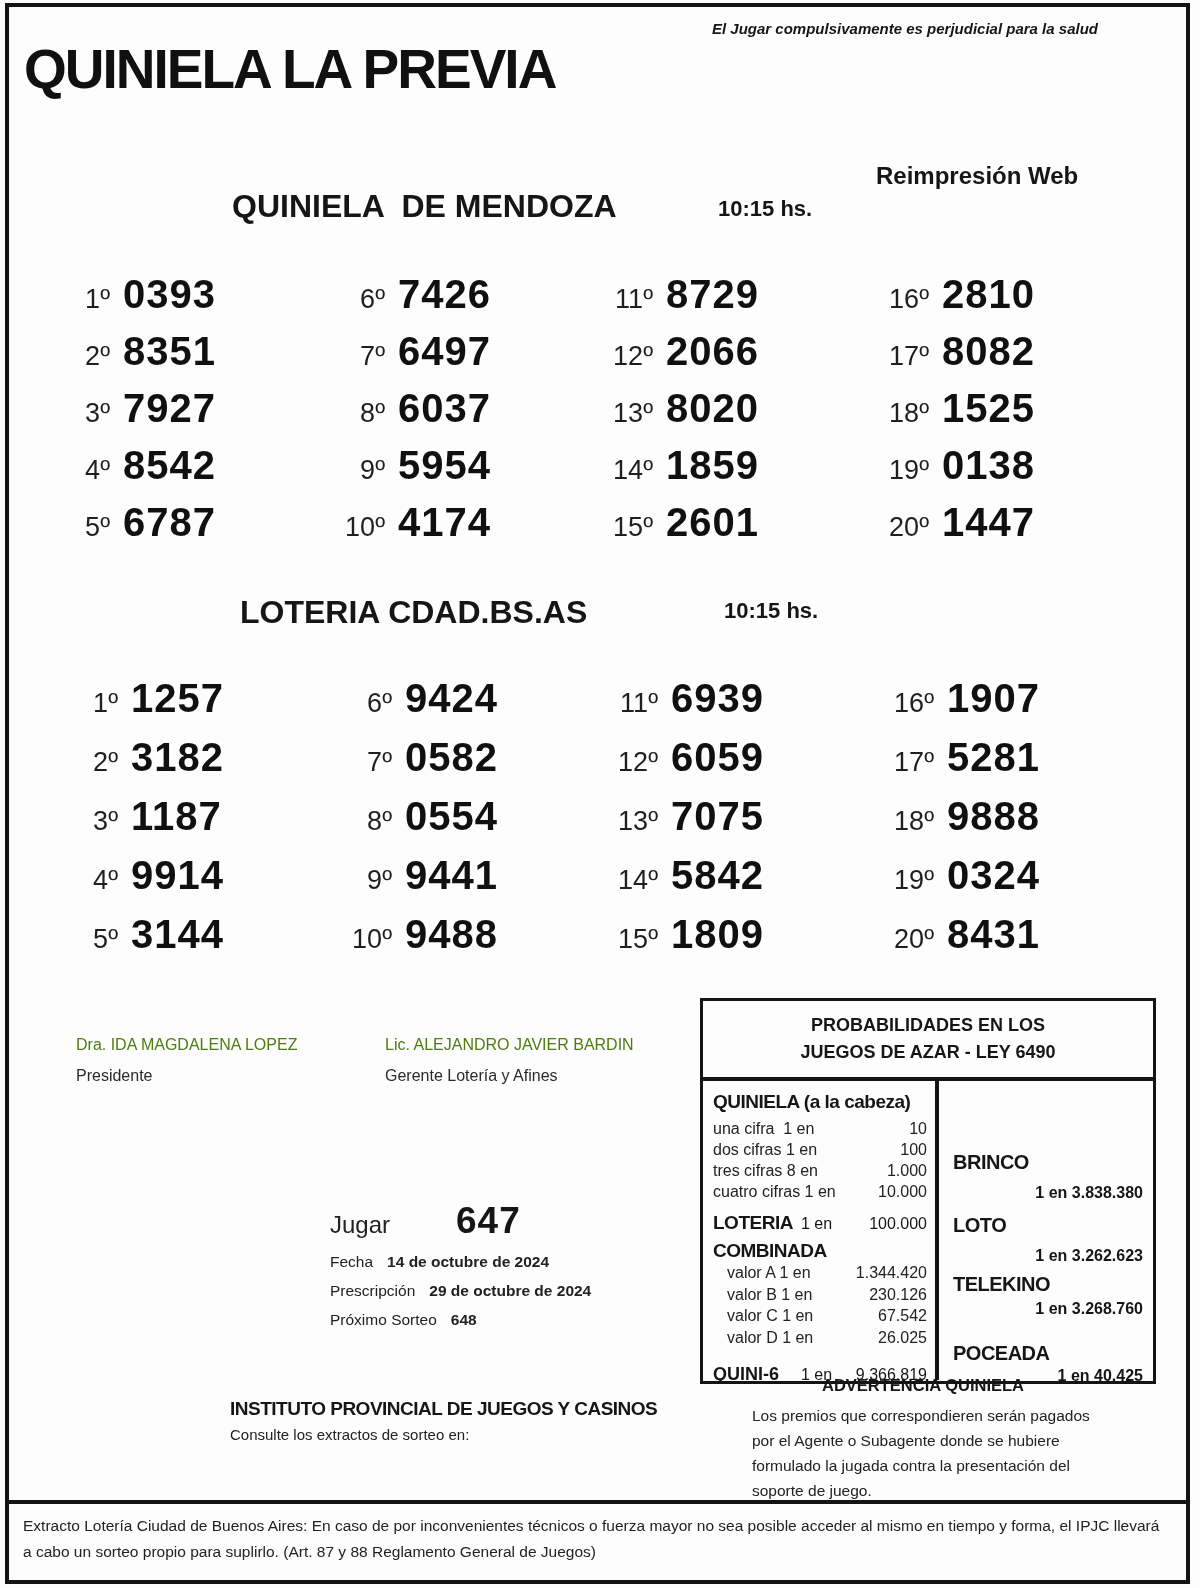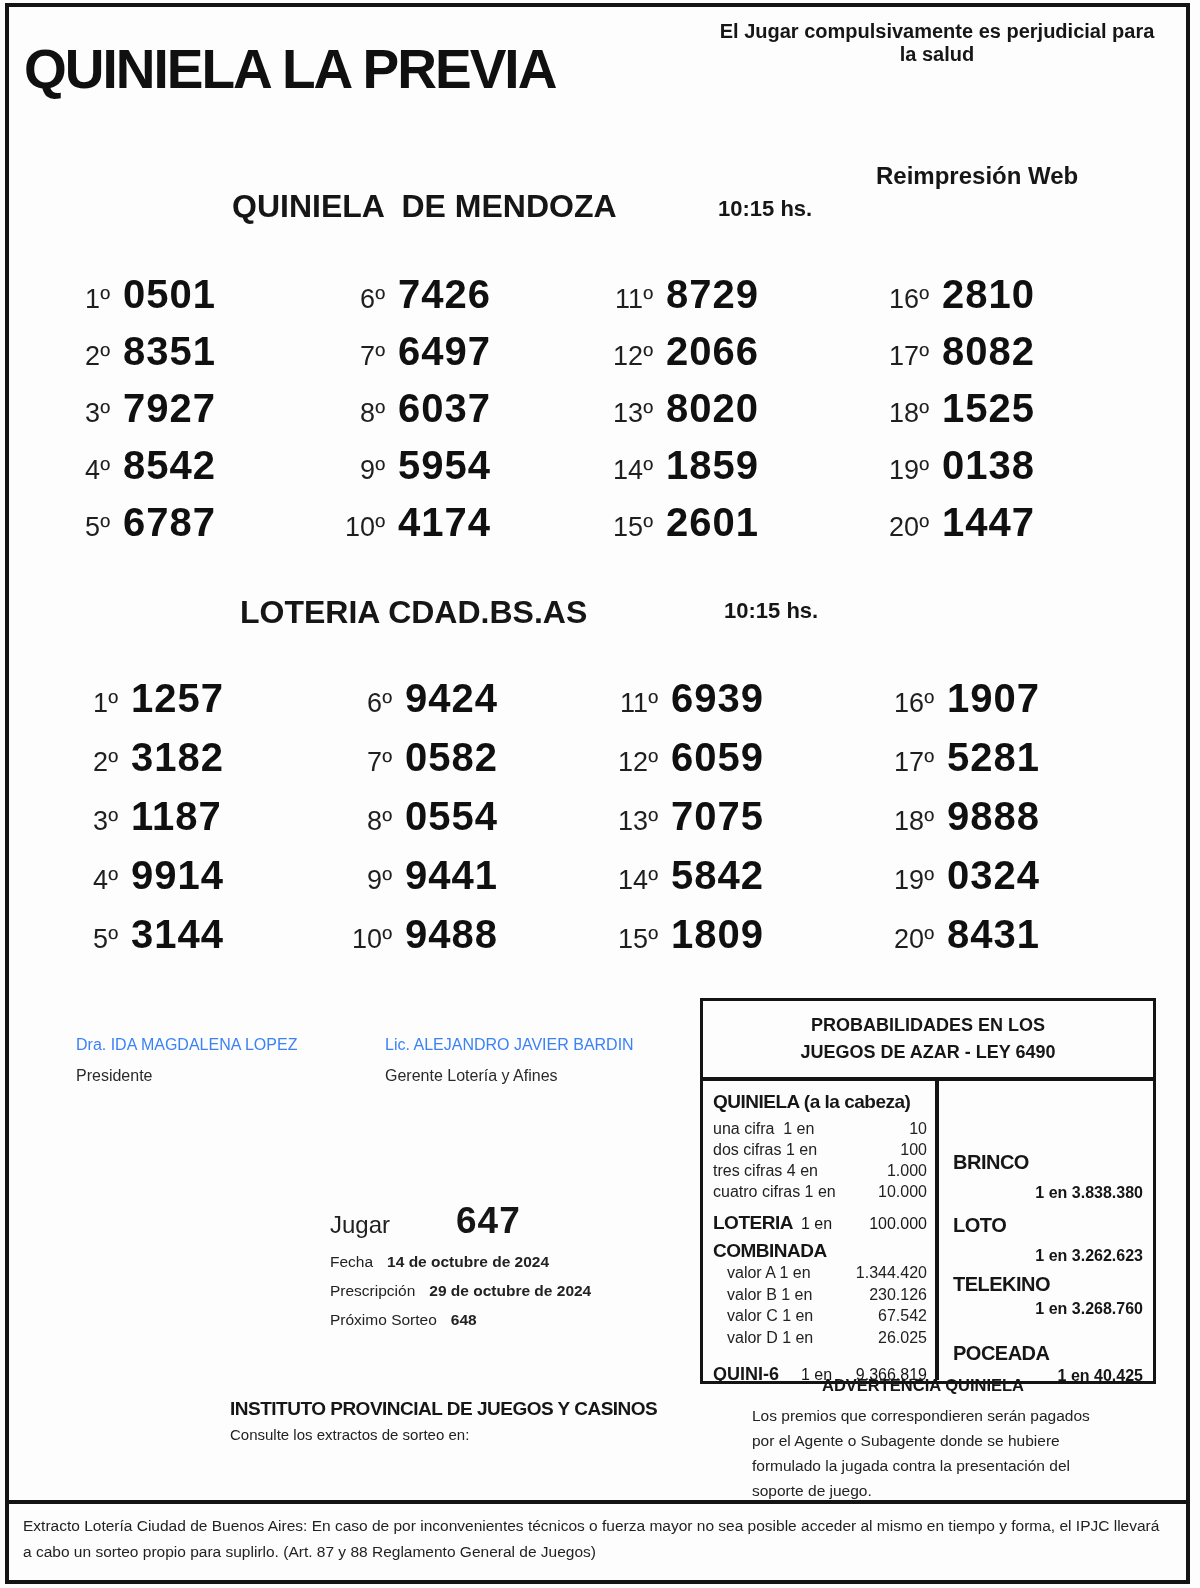--- a/index.html
+++ b/index.html
@@ -18,35 +18,35 @@
   }
   .abs{position:absolute;}
 
   .main-title{
     left:24px;top:8px;
     font-size:55px;font-weight:700;letter-spacing:-2px;
     color:#101010;white-space:pre;margin-top:29px;
   }
   .health-warning{
     left:712px;top:20px;width:450px;
-    font-size:20px;font-weight:700;text-align:center;
+    font-size:15px;font-weight:700;text-align:left;font-style:italic;
   }
 
   .section-title{font-size:32px;font-weight:700;white-space:pre;letter-spacing:0px;}
   .draw-time{font-size:22px;font-weight:700;}
   .reprint{font-size:24px;font-weight:700;}
 
   .grid{position:absolute;left:0;top:0;width:1068px;}
   .col{position:absolute;top:0;}
   .cell{display:flex;align-items:baseline;height:57px;}
   .cell.tall{height:59px;}
   .pos{width:58px;text-align:right;font-size:27px;font-weight:400;color:#1f1f1f;flex:none;}
   .num{margin-left:13px;font-size:40px;font-weight:700;letter-spacing:1px;color:#101010;}
 
-  .sig-name{font-size:16px;color:#3b82f6;}
+  .sig-name{font-size:16px;color:#4d7c0f;}
   .sig-role{font-size:16px;color:#2a2a2a;margin-top:13px;}
 
   
   .prob-box{
     left:700px;top:998px;width:456px;height:386px;
     border:3px solid #141414;box-sizing:border-box;
     background:#fdfdfd;
   }
   .prob-head{
     height:80px;border-bottom:4px solid #141414;box-sizing:border-box;
@@ -121,21 +121,21 @@
 
   <div class="abs section-title" style="left:232px;top:188px;">QUINIELA  DE MENDOZA</div>
   <div class="abs draw-time" style="left:718px;top:196px;">10:15 hs.</div>
   <div class="abs reprint" style="left:876px;top:162px;">Reimpresión Web</div>
 
   <div class="grid" style="top:272px;height:290px;">
     <div class="col" style="left:52px;">
 
     <div class="cell">
           <span class="pos">1º</span>
-          <span class="num">0501</span>
+          <span class="num">0393</span>
         </div>
         <div class="cell">
           <span class="pos">2º</span>
           <span class="num">8351</span>
         </div>
         <div class="cell">
           <span class="pos">3º</span>
           <span class="num">7927</span>
         </div>
         <div class="cell">
@@ -337,21 +337,21 @@
 
         <div class="p-row">
               <span class="lbl">una cifra  1 en</span>
               <span class="val">10</span>
             </div>
             <div class="p-row">
               <span class="lbl">dos cifras 1 en</span>
               <span class="val">100</span>
             </div>
             <div class="p-row">
-              <span class="lbl">tres cifras 4 en</span>
+              <span class="lbl">tres cifras 8 en</span>
               <span class="val">1.000</span>
             </div>
             <div class="p-row">
               <span class="lbl">cuatro cifras 1 en</span>
               <span class="val">10.000</span>
             </div>
           </div>
         <div class="p-loteria">
           <span class="g">LOTERIA</span>
           <span class="mid">1 en</span>

